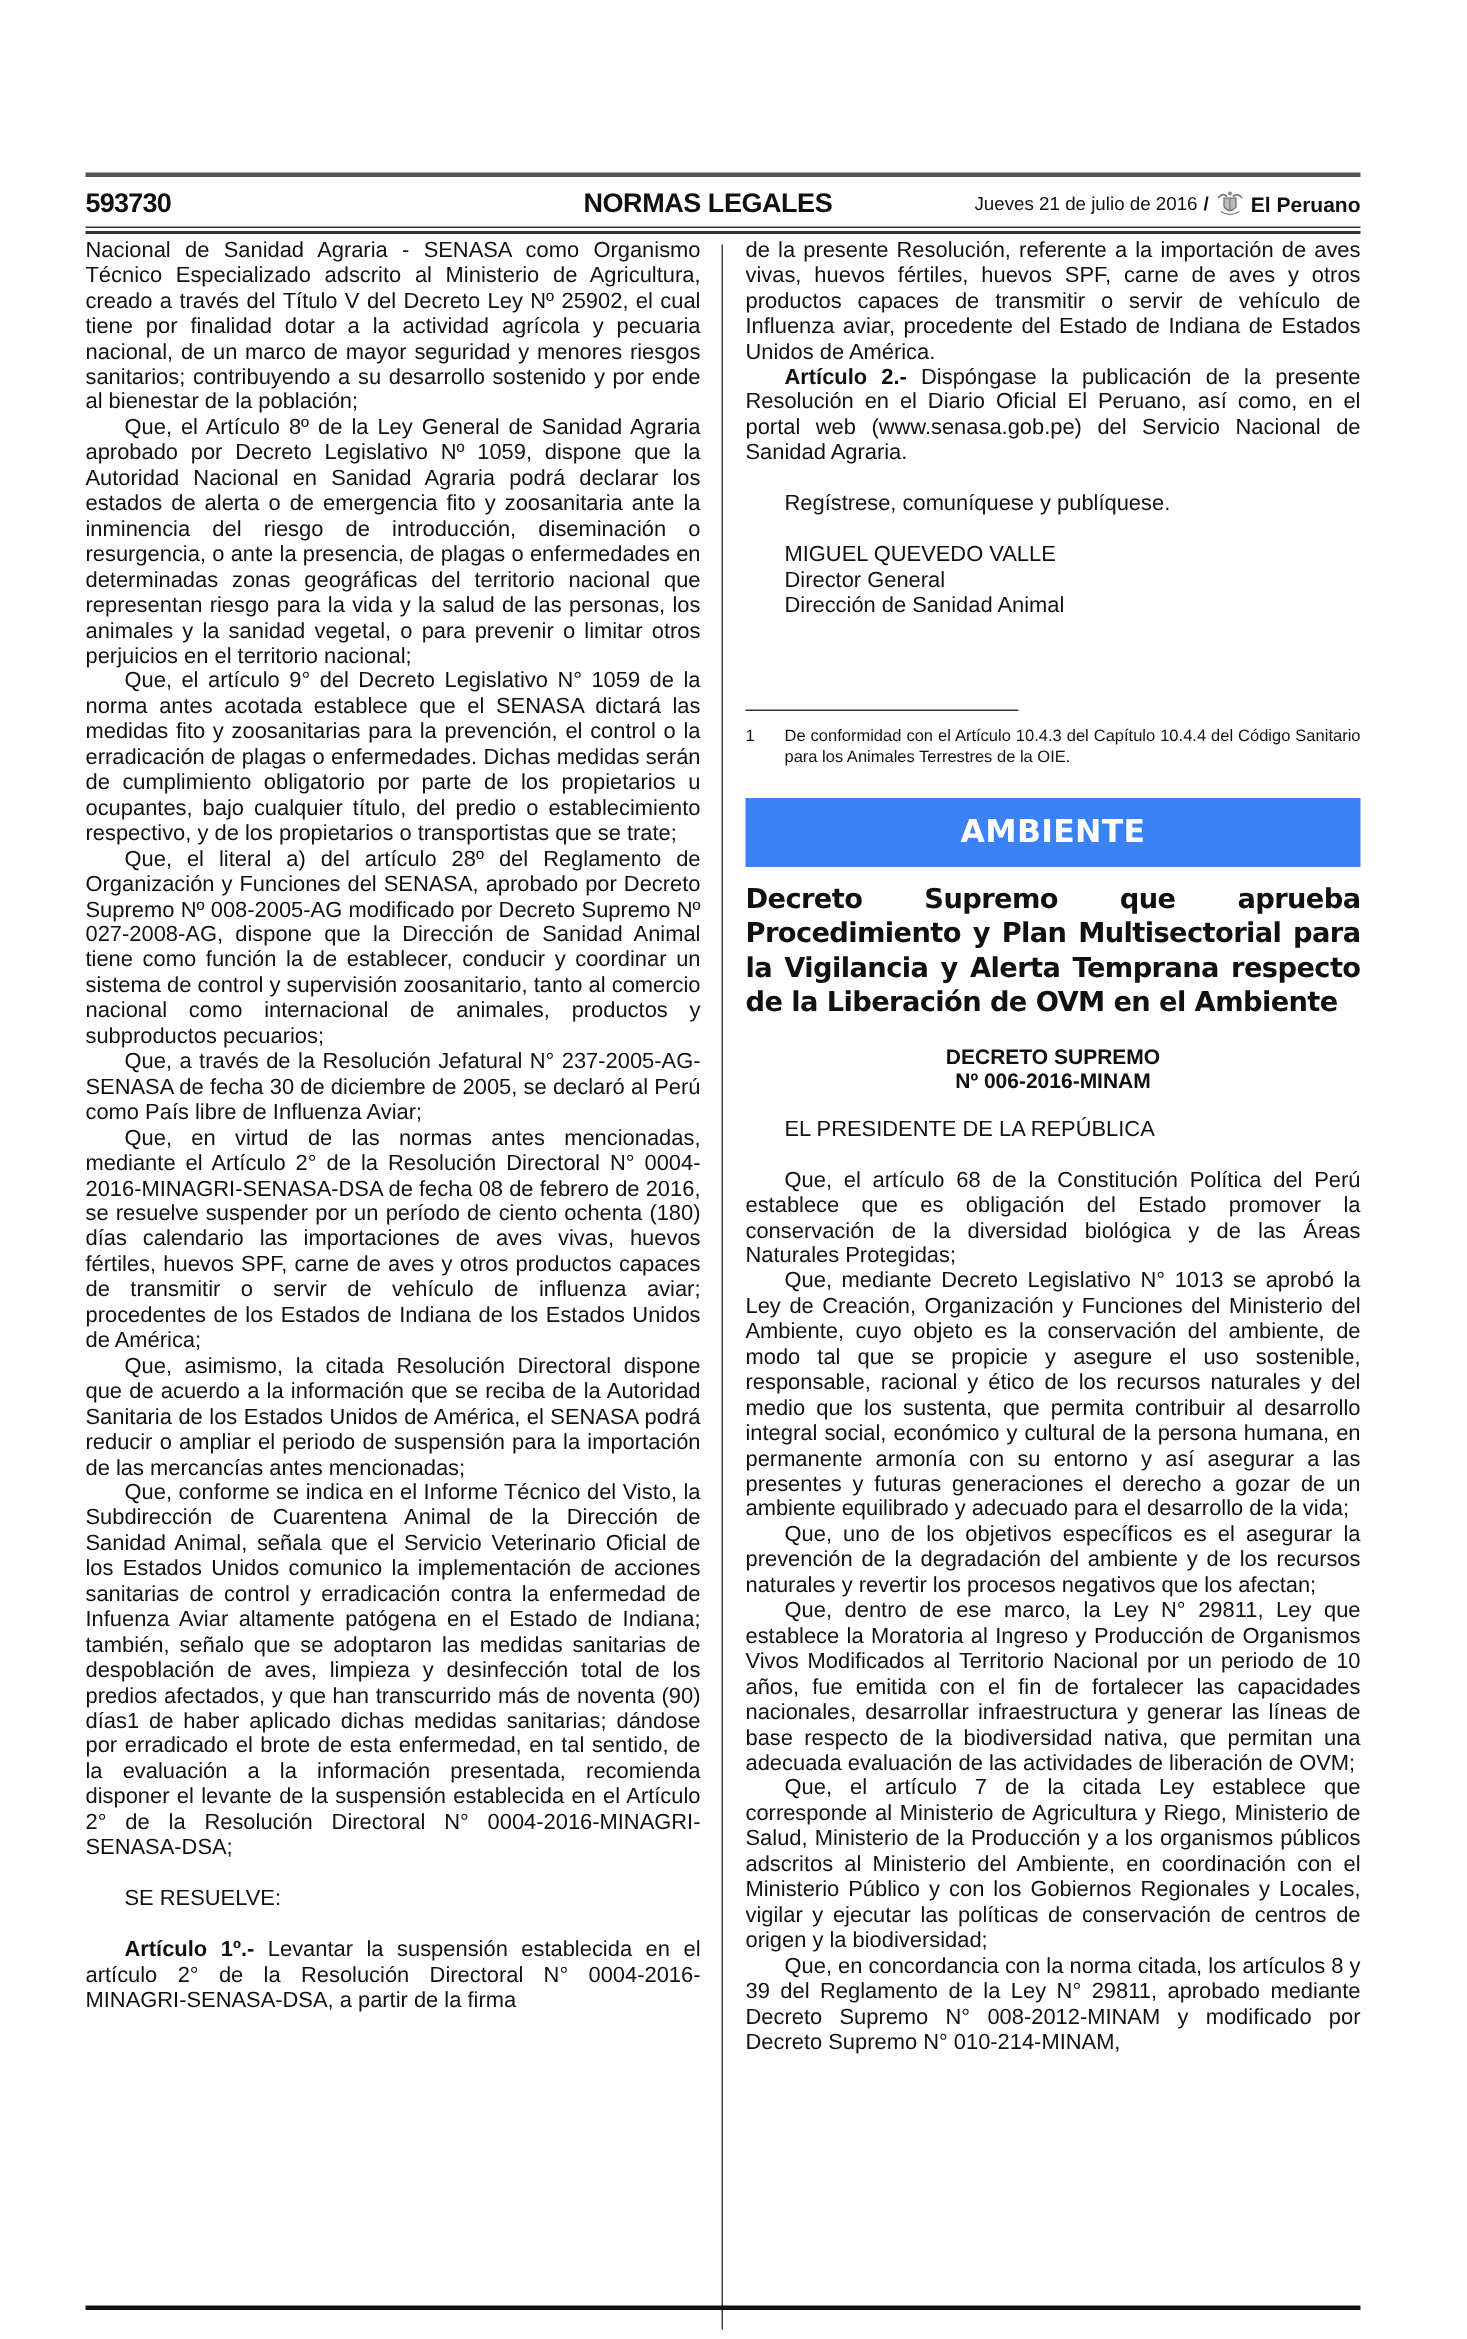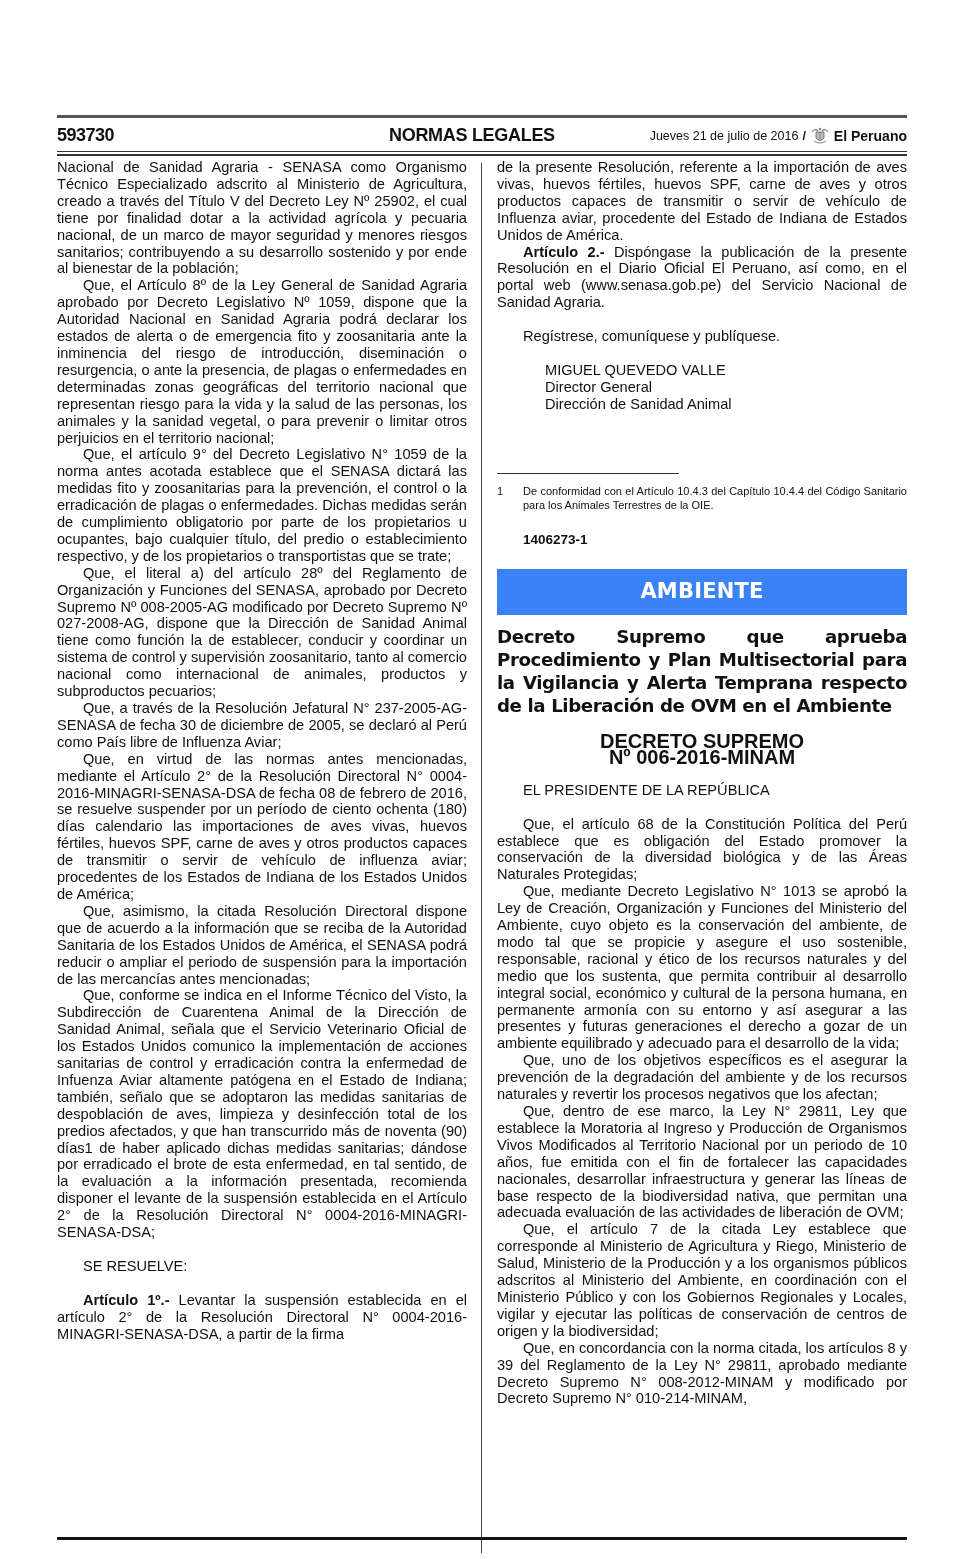--- a/index.html
+++ b/index.html
@@ -18,29 +18,29 @@
     .col { position: absolute; top: 44px; width: 410px; font-family: "Liberation Sans", sans-serif; font-size: 14.6px; line-height: 16.9px; text-align: justify; }
     .col-left { left: 0; }
     .col-right { left: 440px; }
     .divider { position: absolute; left: 424px; top: 48px; width: 1px; height: 1390px; background: #444; }
     .col p { margin: 0; text-indent: 26px; }
     .col p.noindent { text-indent: 0; }
     .col p.gap { margin-top: 17px; }
     .col .plain { text-align: left; }
     b { font-weight: bold; }
     .sig { margin-top: 17px; padding-left: 26px; text-align: left; }
-    .sig div { line-height: 16.9px; margin-left: 22px; }
+    .sig div { line-height: 16.9px; }
     .fn-rule { width: 182px; height: 1px; background: #333; margin-top: 60px; }
     .footnote { display: flex; font-size: 11px; line-height: 14px; margin-top: 10px; font-family: "Liberation Sans", sans-serif; text-align: justify; }
     .footnote .fn-num { width: 26px; flex: none; }
     .docid { font-weight: bold; padding-left: 26px; margin-top: 20px; font-size: 13.5px; }
     .banner { margin-top: 20px; width: 410px; height: 46px; background: #3b82f6; color: #fff; font-family: "DejaVu Sans", sans-serif; font-weight: bold; font-size: 21px; display: flex; align-items: center; justify-content: center; letter-spacing: 0.2px; }
     .headline { margin-top: 10px; font-family: "DejaVu Sans", sans-serif; font-weight: bold; font-size: 18.2px; line-height: 23px; text-align: justify; text-align-last: left; letter-spacing: -0.4px; }
     .headline .first { text-align-last: justify; display: block; }
-    .decree-title { margin-top: 16px; text-align: center; font-weight: bold; font-size: 20px; line-height: 16px; }
+    .decree-title { margin-top: 16px; text-align: center; font-weight: bold; font-size: 14px; line-height: 16px; }
     .rule-bottom { position: absolute; left: 0; top: 1422px; width: 850px; height: 3px; background: #111; }
   </style>
 </head>
 <body>
 
 <div class="page">
   <div class="rule-top"></div>
 
   <div class="masthead">
     <span class="pagenum">593730</span>
@@ -83,21 +83,20 @@
     <div class="sig">
       <div>MIGUEL QUEVEDO VALLE</div>
       <div>Director General</div>
       <div>Dirección de Sanidad Animal</div>
     </div>
     <div class="fn-rule"></div>
     <div class="footnote">
       <span class="fn-num">1</span>
       <span>De conformidad con el Artículo 10.4.3 del Capítulo 10.4.4 del Código Sanitario para los Animales Terrestres de la OIE.</span>
     </div>
-    <div class="docid">1406273-1</div>
     <div class="banner">AMBIENTE</div>
     <div class="headline">
       <span class="first">Decreto Supremo que aprueba</span>
       <span>Procedimiento y Plan Multisectorial para la Vigilancia y Alerta Temprana respecto de la Liberación de OVM en el Ambiente</span>
     </div>
     <div class="decree-title">
       <div>DECRETO SUPREMO</div>
       <div>Nº 006-2016-MINAM</div>
     </div>
     <p class="gap plain">EL PRESIDENTE DE LA REPÚBLICA</p>

